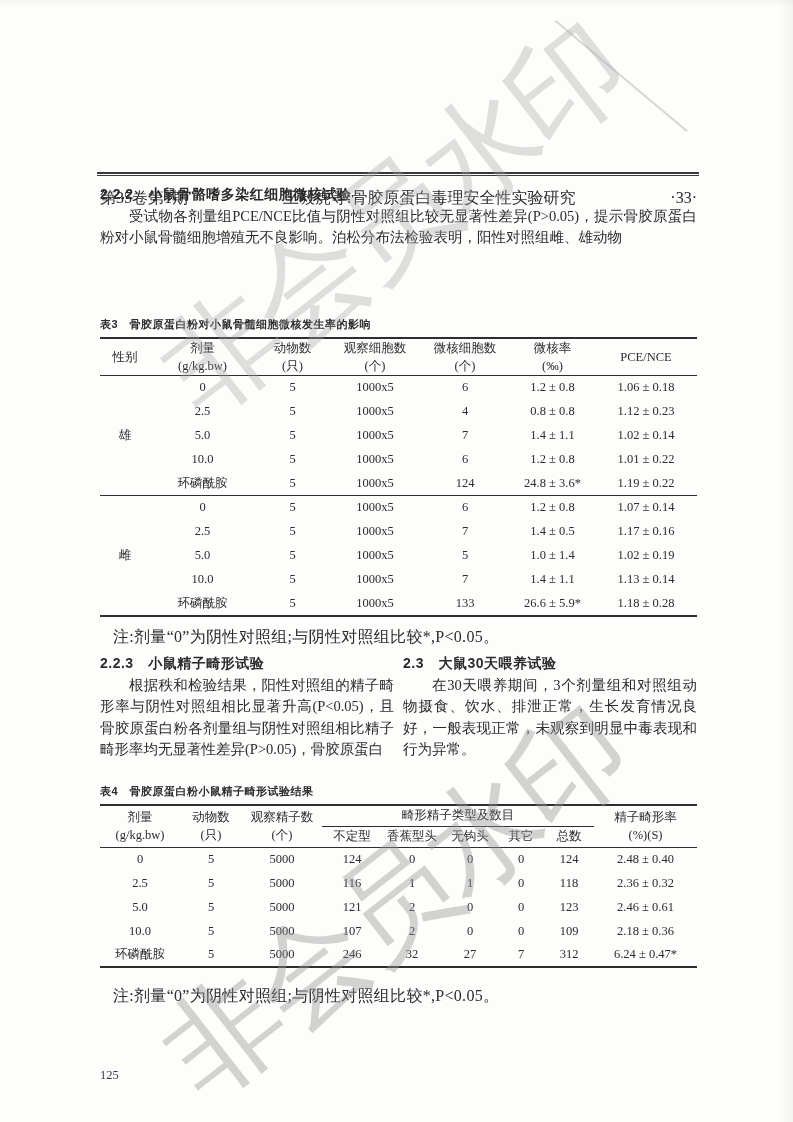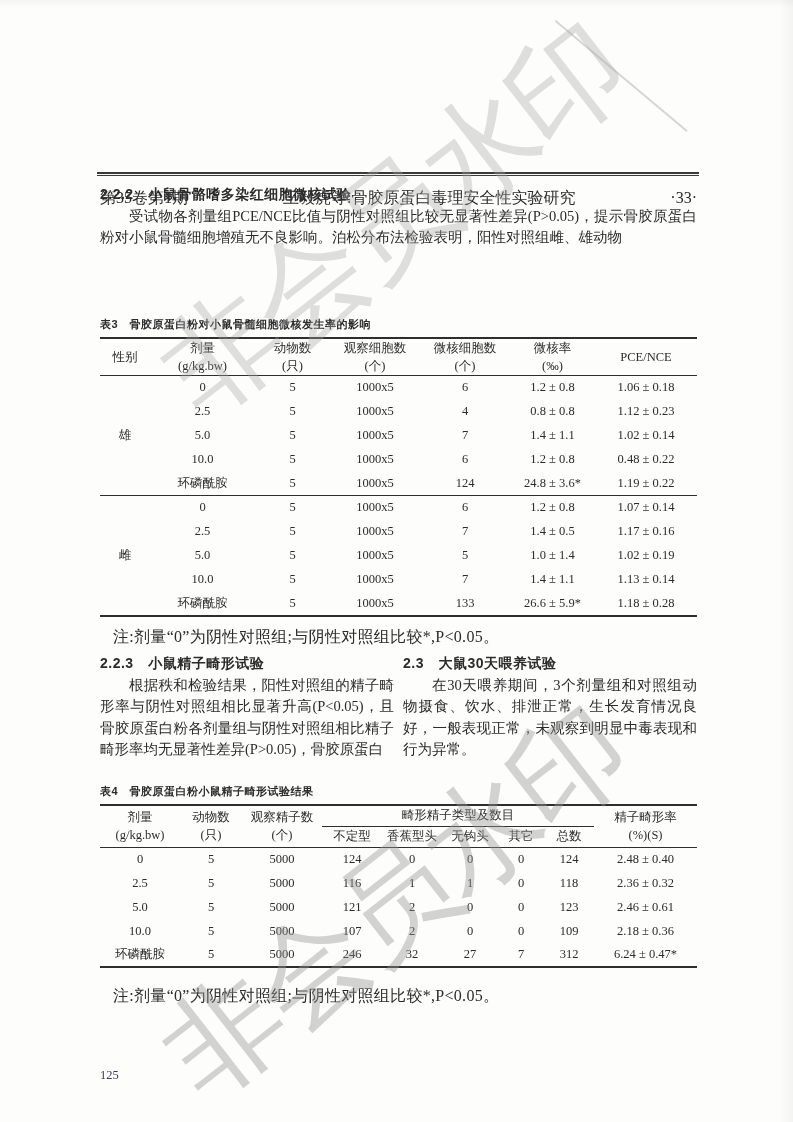--- a/index.html
+++ b/index.html
@@ -161,21 +161,21 @@
             <td>7</td>
             <td>1.4 ± 1.1</td>
             <td>1.02 ± 0.14</td>
           </tr>
           <tr>
             <td>10.0</td>
             <td>5</td>
             <td>1000x5</td>
             <td>6</td>
             <td>1.2 ± 0.8</td>
-            <td>0.48 ± 0.22</td>
+            <td>1.01 ± 0.22</td>
           </tr>
           <tr>
             <td>环磷酰胺</td>
             <td>5</td>
             <td>1000x5</td>
             <td>124</td>
             <td>24.8 ± 3.6*</td>
             <td>1.19 ± 0.22</td>
           </tr>
         </tbody>

